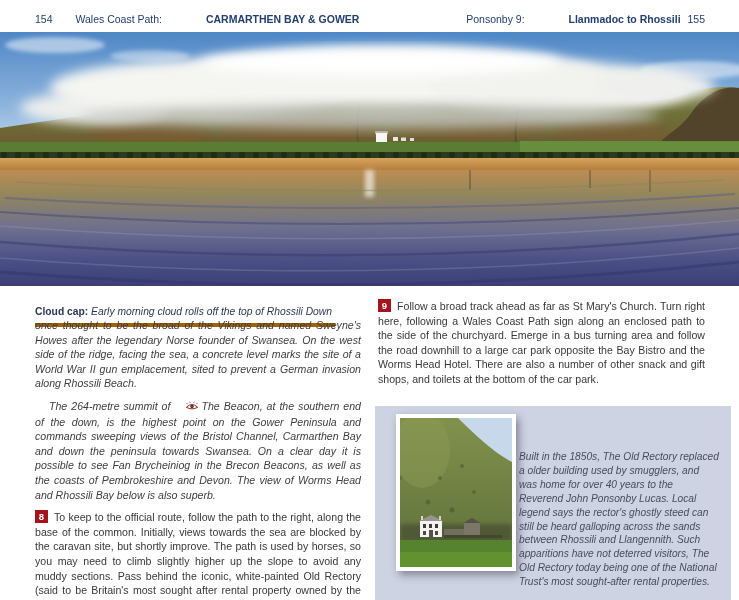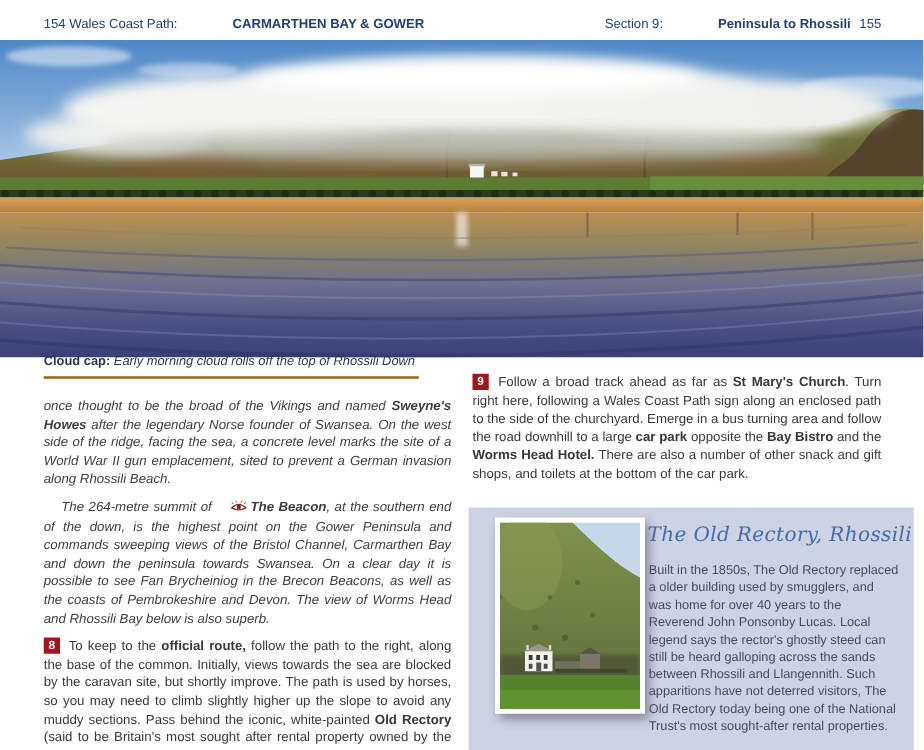--- a/index.html
+++ b/index.html
@@ -4,71 +4,71 @@
 <style>
   html,body { margin:0; padding:0; background:#ffffff; }
   .page { position:relative; width:739px; height:600px; background:#fff; overflow:hidden;
           font-family:"Liberation Sans", sans-serif; }
 
   
   .hdr { position:absolute; top:13px; font-size:10.5px; color:var(--header-navy,#24406f); white-space:nowrap; }
   .hdr-l { left:35px; }
   .hdr-r { right:34px; }
   .hb { font-weight:bold;margin-left:41px; }
-  .pgnum { margin-right:0; }
+  .pgnum { margin-right:20px; }
   .pgnum-r { margin-left:4px; }
 
   
   .photo { position:absolute; top:32px; left:0; width:739px; height:254px; }
   .photo svg { display:block; width:739px; height:254px; }
 
   
-  .caption { position:absolute; top:284px; left:35px; width:300px; font-size:10.3px;
-             color:#2c3850; padding-bottom:6px; border-bottom:2px solid #a16207; }
+  .caption { position:absolute; top:306px; left:35px; width:300px; font-size:10.3px;
+             color:#2c3850; padding-bottom:6px; border-bottom:4px solid #a16207; }
   .caption .cl { font-weight:bold; }
   .caption .ct { font-style:italic; }
 
   
   .col { position:absolute; font-size:10.6px; line-height:14.6px; color:#383838; text-align:justify; }
   .col-l { top:318px; left:35px; width:326px; }
   .col-r { top:299px; left:378px; width:327px; }
   .col p { margin:0 0 8px 0; }
   p.ital { font-style:italic; color:#3d3d3d; }
   p.indent { text-indent:14px; }
-  .b { font-weight:bold; }
+  .b { font-weight:normal; }
   .badge { display:inline-block; min-width:13px; height:13px; line-height:13px;
            background:var(--badge-red,#a3141c); color:#fff; font-weight:bold; font-size:9.5px;
            text-align:center; font-style:normal; vertical-align:1px; margin-right:3px; }
   .eye { display:inline-block; vertical-align:-1px; margin:0 2px 0 1px; }
 
   
   .infobox { position:absolute; left:375px; top:406px; width:356px; height:194px;
              background:var(--box-background,#ced3e3); }
   .boxphoto { position:absolute; left:21px; top:8px; background:#fff; padding:4px;
               box-shadow:3px 4px 8px rgba(40,40,65,.45); }
   .boxphoto svg { display:block; width:112px; height:149px; }
   .boxtitle { position:absolute; left:143px; top:12px; width:210px; white-space:nowrap;
               font-family:"DejaVu Serif", serif; font-style:italic; font-size:16px;
               color:var(--box-title-blue,#3f6fae); letter-spacing:.3px; }
   .boxbody { position:absolute; left:144px; top:44px; width:200px; font-size:10.2px;
-             line-height:13.9px; color:#474c5c; }
+             line-height:13.9px; font-style:italic; color:#474c5c; }
 </style>
 </head>
 <body>
 
 <div class="page">
 
   <div class="hdr hdr-l">
     <span class="pgnum">154</span>
     <span>Wales Coast Path:</span>
     <span class="hb">CARMARTHEN BAY &amp; GOWER</span>
   </div>
   <div class="hdr hdr-r">
-    <span>Section 9:</span>
-    <span class="hb">Peninsula to Rhossili</span>
+    <span>Ponsonby 9:</span>
+    <span class="hb">Llanmadoc to Rhossili</span>
     <span class="pgnum-r">155</span>
   </div>
 
   <div class="photo">
     <svg viewBox="0 0 739 254" preserveAspectRatio="none">
       <defs>
         <linearGradient id="sky" x1="0" y1="0" x2="0" y2="1">
           <stop offset="0" stop-color="#4e87c6"></stop>
           <stop offset="0.5" stop-color="#8ab2dc"></stop>
           <stop offset="1" stop-color="#d9e7f3"></stop>
@@ -202,17 +202,16 @@
         <rect x="35" y="106" width="3" height="4" fill="#3a3a3a"></rect>
         <rect x="23" y="113" width="3" height="4" fill="#4a4a4a"></rect>
         <rect x="35" y="113" width="3" height="4" fill="#4a4a4a"></rect>
         <rect x="29" y="112" width="4" height="7" fill="#555049"></rect>
         <rect x="44" y="111" width="34" height="7" fill="#6f6f5c"></rect>
         <rect x="64" y="104" width="16" height="14" fill="#7c7669"></rect>
         <path d="M63,105 L72,100 L81,105 Z" fill="#585247"></path>
         <rect x="44" y="117" width="58" height="3" fill="#3f4a2c"></rect>
       </svg>
     </div>
-    <div class="boxtitle">The Old Rectory, Rhossili</div>
     <div class="boxbody">Built in the 1850s, The Old Rectory replaced a older building used by smugglers, and was home for over 40 years to the Reverend John Ponsonby Lucas. Local legend says the rector's ghostly steed can still be heard galloping across the sands between Rhossili and Llangennith. Such apparitions have not deterred visitors, The Old Rectory today being one of the National Trust's most sought-after rental properties.</div>
   </div>
 
 </div>
 
 </body></html>

